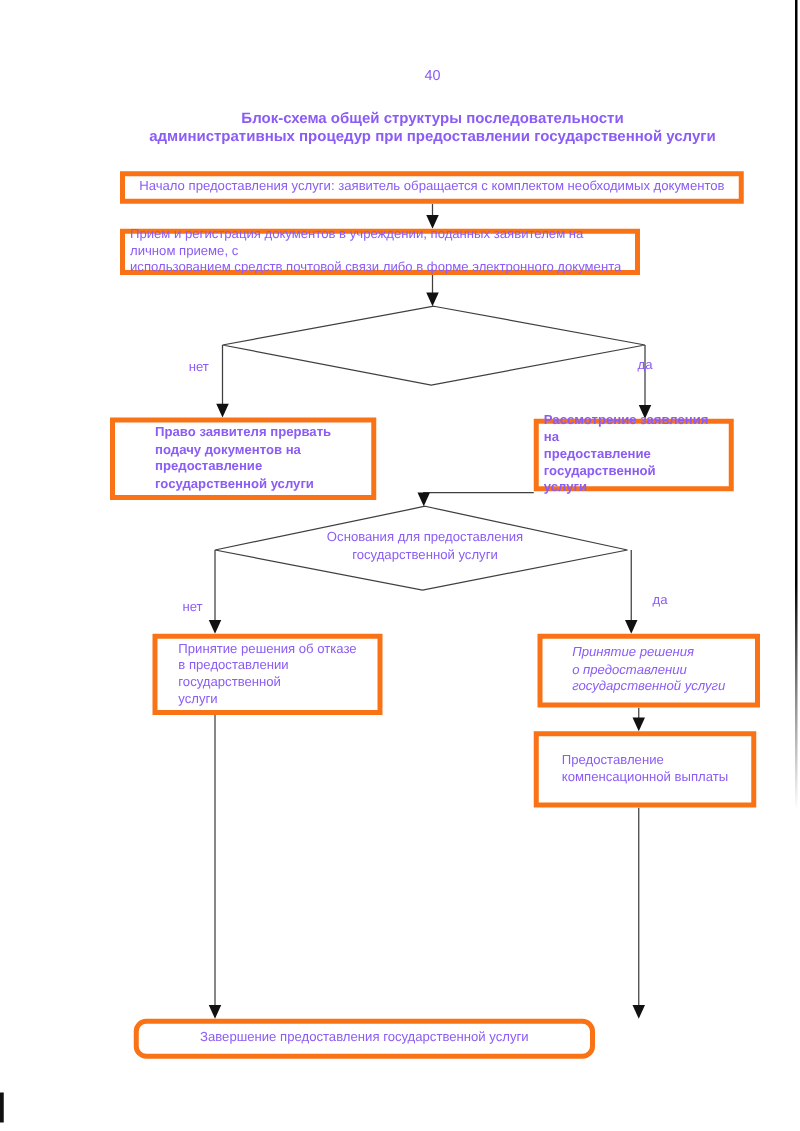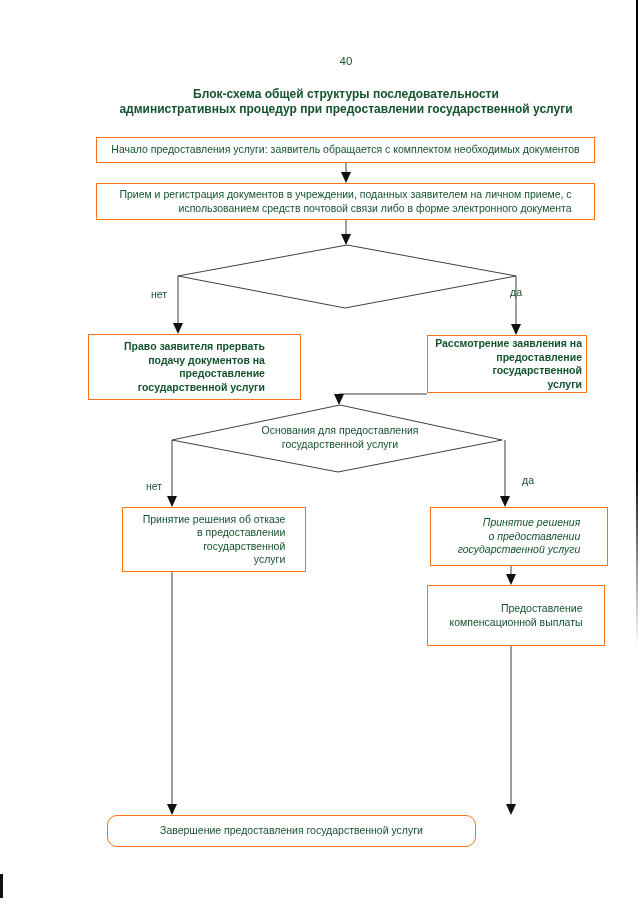--- a/index.html
+++ b/index.html
@@ -1,35 +1,35 @@
 <!DOCTYPE html>
 <html lang="ru"><head>
 <meta charset="utf-8">
 <style>
   html,body { margin:0; padding:0; background:#e8e8e8; }
   .page {
     position:relative; width:640px; height:905px; margin:0 auto;
     background:#ffffff; overflow:hidden;
     font-family:"Liberation Sans","DejaVu Sans",sans-serif;
-    color:#14532d;
+    color:#8b5cf6;
   }
   .pagenum {
     position:absolute; left:46px; top:55px; width:600px;
     text-align:center; font-size:11.5px;
   }
   .title {
     position:absolute; left:30px; top:87px; width:632px;
     text-align:center; font-weight:bold; font-size:12px; line-height:15px;
     white-space:pre-line;
   }
   .node {
     position:absolute; box-sizing:border-box;
-    border:1px solid #f97316; background:#ffffff;
+    border:4px solid #f97316; background:#ffffff;
     display:flex; align-items:center; justify-content:center;
-    text-align:right; font-size:10.5px; line-height:13.5px;
+    text-align:left; font-size:10.5px; line-height:13.5px;
     white-space:pre-line; padding:2px 4px;
   }
   .rounded { border-radius:10px; }
   .dtext {
     position:absolute; text-align:center; font-size:10.5px; line-height:13.5px;
     white-space:pre-line;
   }
   .lbl { position:absolute; font-size:10.5px;margin-top:38px; }
   svg.overlay { position:absolute; left:0; top:0; }
   .page-edge {
@@ -82,21 +82,21 @@
 
     <line x1="172" y1="572" x2="172" y2="805" stroke="#3f3f3f" stroke-width="1"></line>
     <polygon points="167,804 177,804 172,815" fill="#111"></polygon>
 
     <line x1="511" y1="646" x2="511" y2="805" stroke="#3f3f3f" stroke-width="1"></line>
     <polygon points="506,804 516,804 511,815" fill="#111"></polygon>
   </svg>
 
   <div class="node" style="left:96px; top:137px; width:499px; height:26px;">Начало предоставления услуги: заявитель обращается с комплектом необходимых документов</div>
 
-  <div class="node" style="left:96px; top:183px; width:499px; height:37px;">Прием и регистрация документов в учреждении, поданных заявителем на личном приеме, с
+  <div class="node" style="left:96px; top:183px; width:416px; height:37px;">Прием и регистрация документов в учреждении, поданных заявителем на личном приеме, с
 использованием средств почтовой связи либо в форме электронного документа</div>
 
 
   <div class="lbl" style="left:151px; top:250px;">нет</div>
   <div class="lbl" style="left:510px; top:248px;">да</div>
 
   <div class="node" style="left:88px; top:334px; width:213px; height:66px;font-weight:bold;">Право заявителя прервать
 подачу документов на
 предоставление
 государственной услуги</div>

